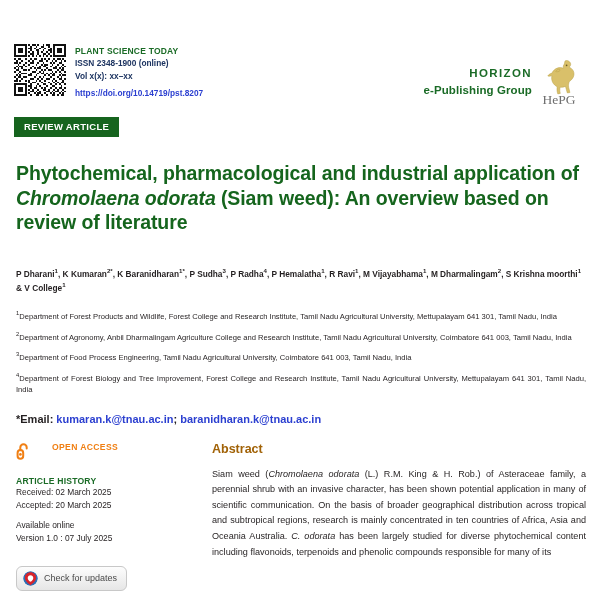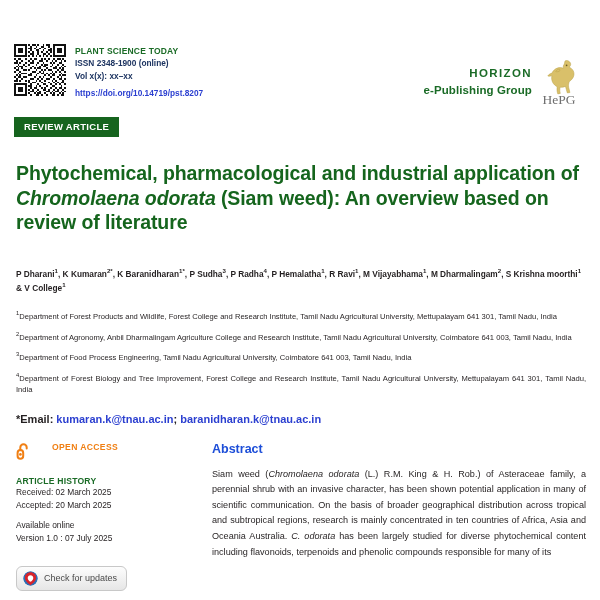--- a/index.html
+++ b/index.html
@@ -138,21 +138,21 @@
     background: linear-gradient(#fdfdfd, #e6e6e6);
     border: 1px solid #c8c8c8;
     border-radius: 6px;
     padding: 4px 9px 4px 6px;
   }
   .cm-icon { width: 15px; height: 15px; display: block; }
   .cm-text { font-size: 9px; color: #4a4a4a; }
 
   
   .abs-head {
-    font-size: 12.5px; font-weight: bold; color: #1d4ed8;
+    font-size: 12.5px; font-weight: bold; color: #a16207;
     line-height: 1.2;
   }
   .abs-body {
     margin-top: 10px;
     font-size: 9.1px;
     color: #231f20;
     line-height: 1.72;
     text-align: justify;
   }
   .abs-body .ital { font-style: italic; }

